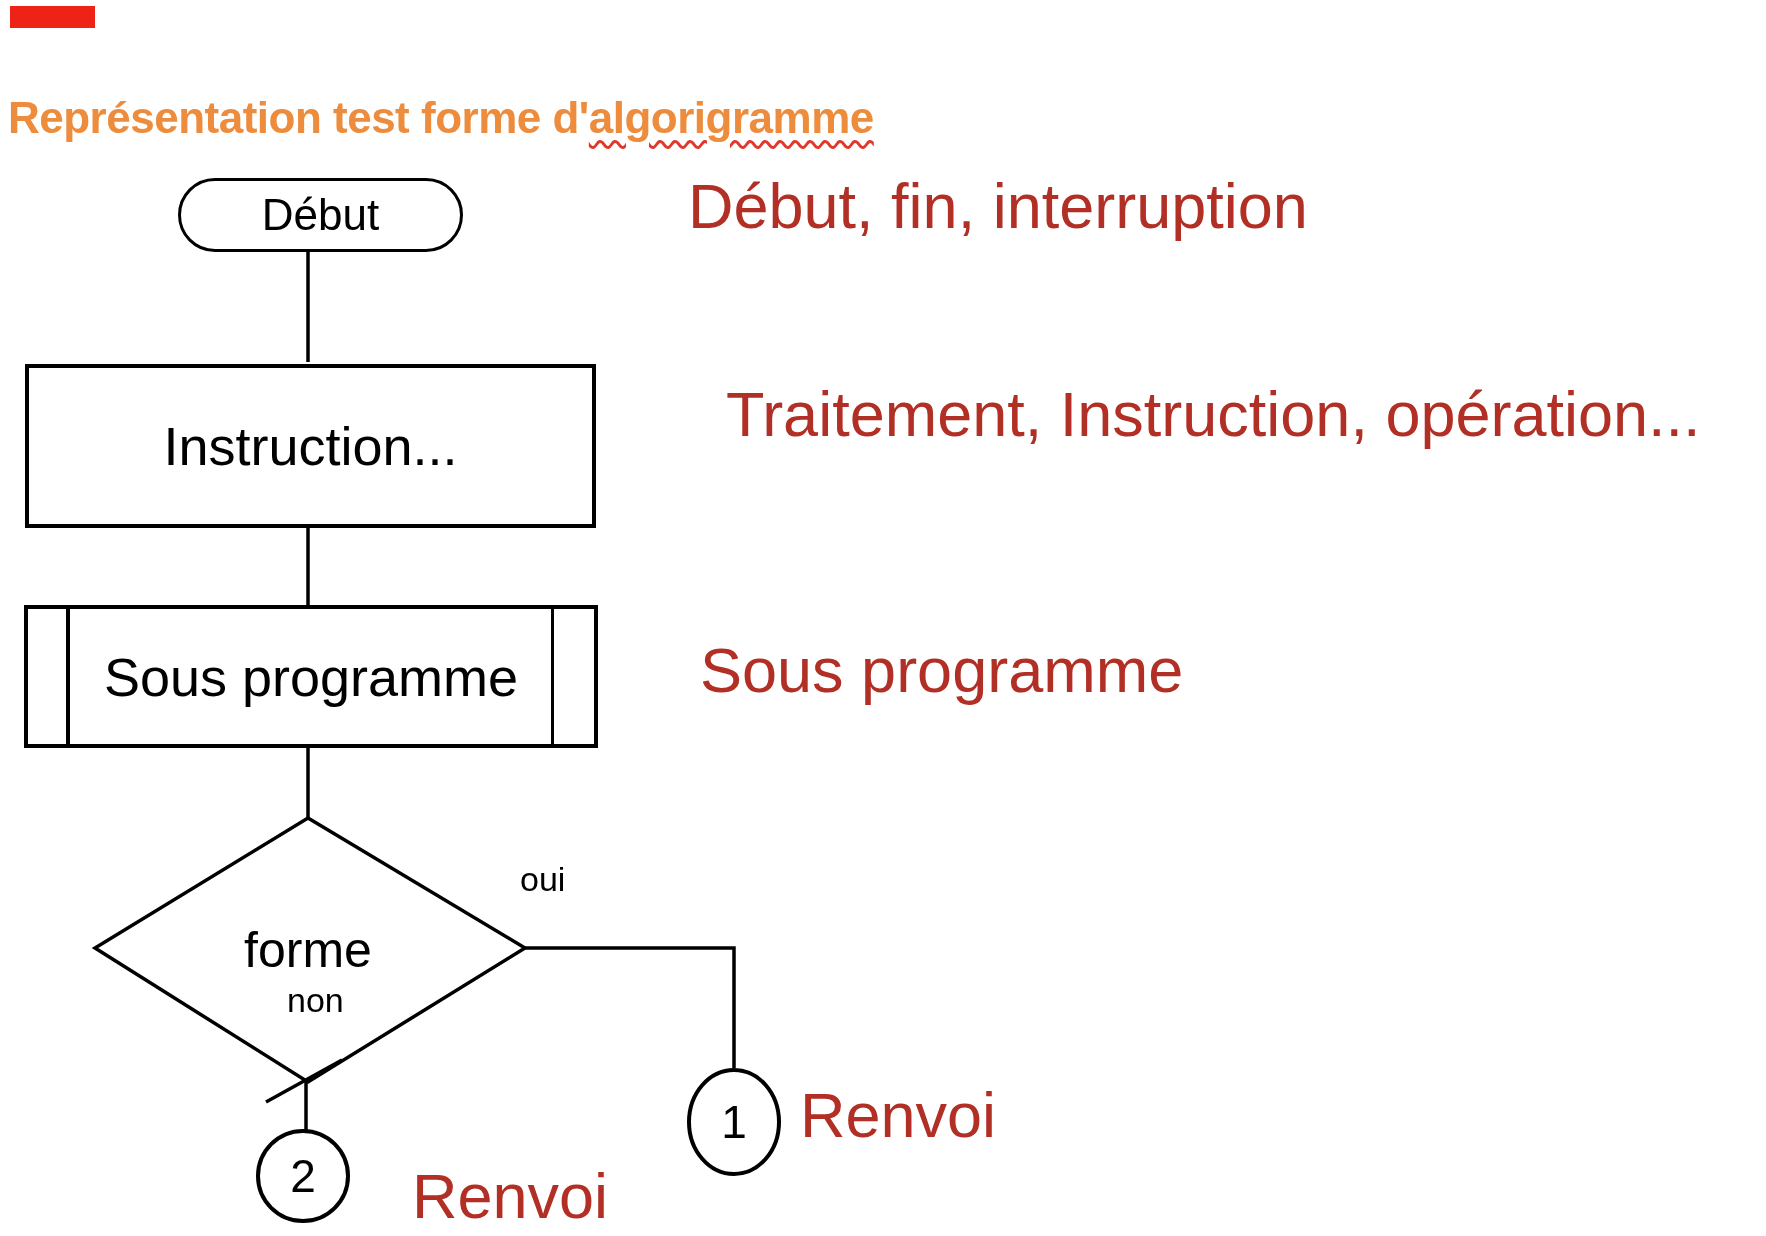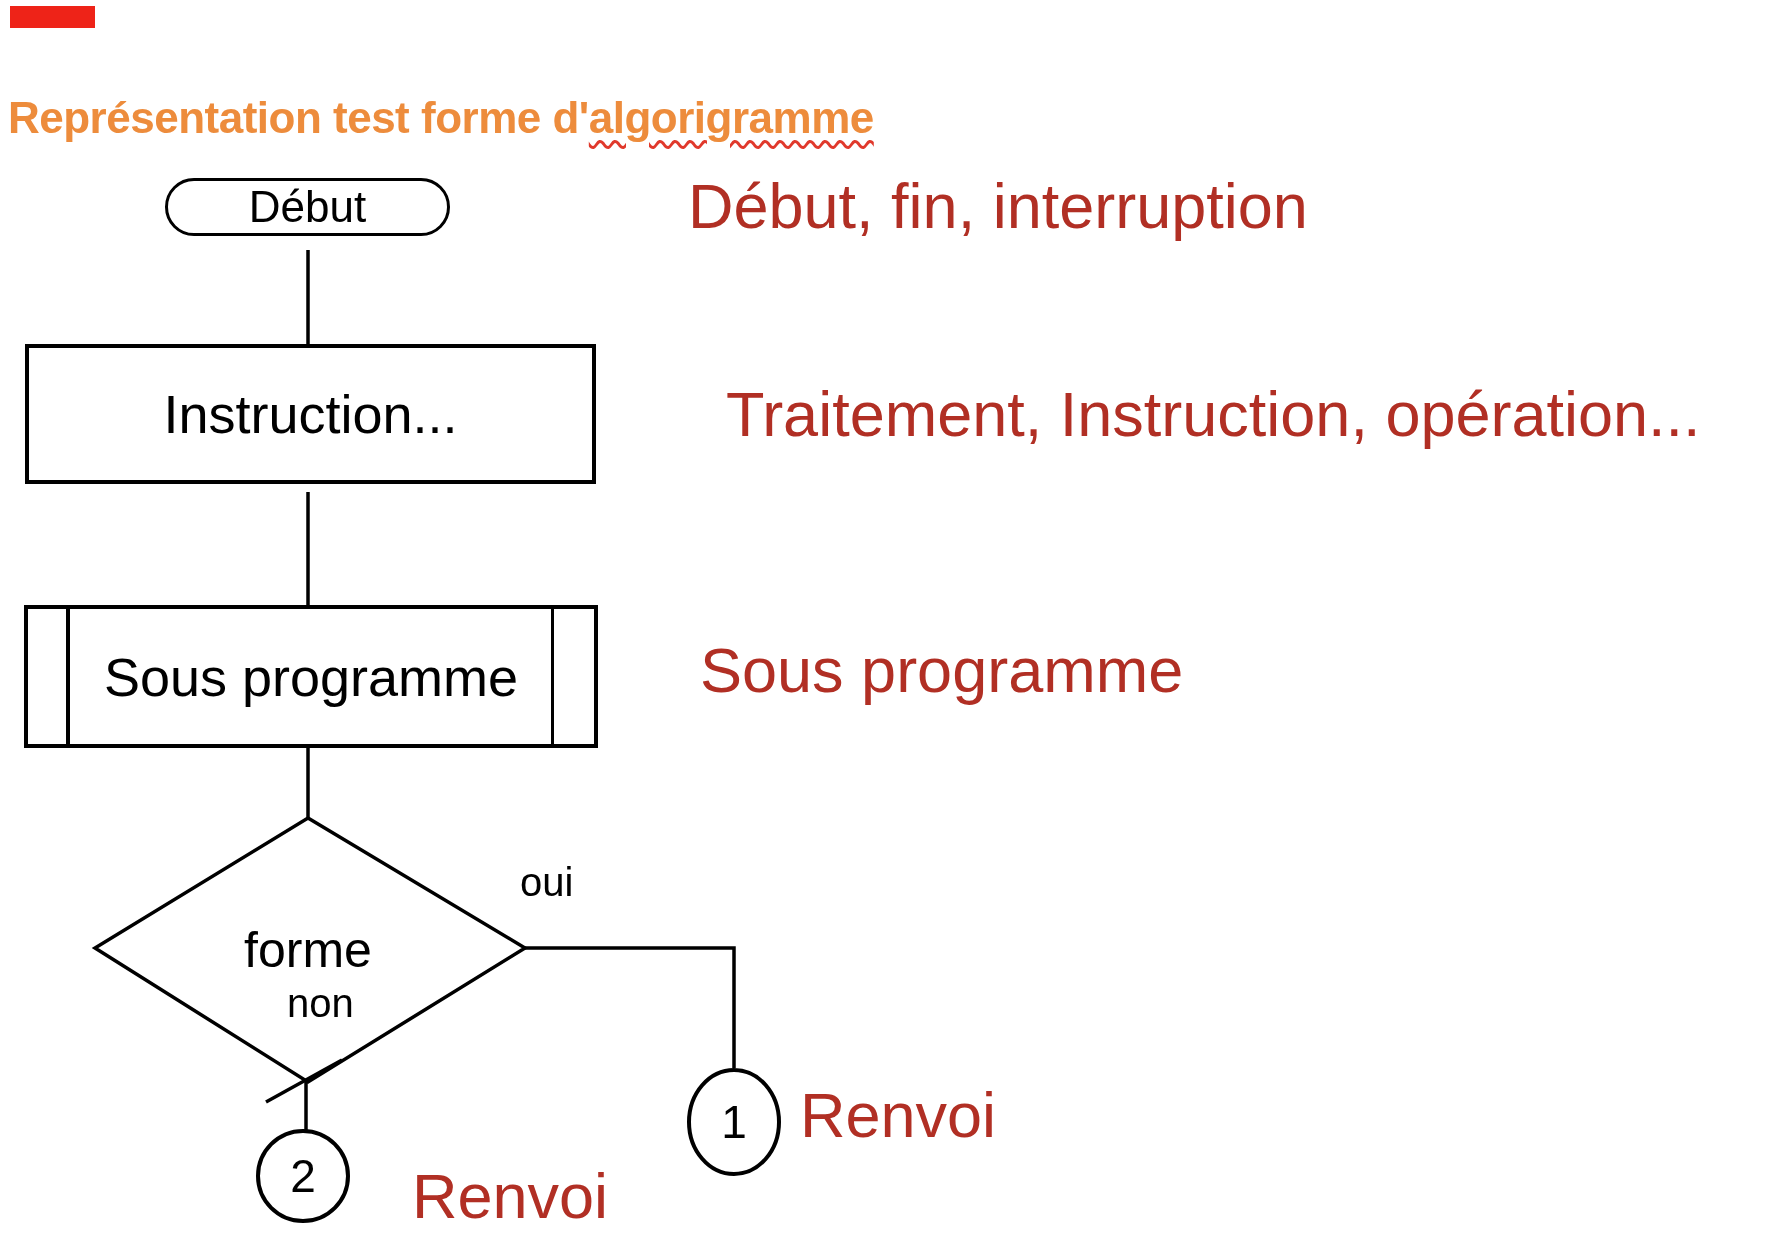--- a/index.html
+++ b/index.html
@@ -17,29 +17,29 @@
         text-decoration-line:underline;text-decoration-style:wavy;
         text-decoration-color:#e0392c;text-decoration-thickness:2.5px;
         text-underline-offset:7px;text-align:center;}
 
   
   .wires{position:absolute;left:0;top:0;width:1766px;height:1236px;}
 
   
   .node{position:absolute;display:flex;align-items:center;justify-content:center;
         color:#000;background:#fff;box-sizing:border-box;}
-  .terminator{left:165px;top:178px;width:285px;height:58px;border:3.5px solid #000;
+  .terminator{left:178px;top:178px;width:285px;height:74px;border:3.5px solid #000;
               border-radius:37px;font-size:44px;}
-  .process{left:25px;top:344px;width:571px;height:140px;border:4px solid #000;font-size:54px;}
+  .process{left:25px;top:364px;width:571px;height:164px;border:4px solid #000;font-size:54px;}
   .subroutine{left:24px;top:605px;width:574px;height:143px;border:4px solid #000;font-size:54px;}
   .subroutine .bar{position:absolute;top:0;bottom:0;width:3.5px;background:#000;}
   .subroutine .bar.left{left:38px;}
   .subroutine .bar.right{right:40px;}
 
-  .float-label{position:absolute;color:#000;font-size:40px;line-height:1;white-space:nowrap;}
+  .float-label{position:absolute;color:#000;font-size:34px;line-height:1;white-space:nowrap;}
   .decision-label{position:absolute;left:308px;top:950px;transform:translate(-50%,-50%);
                   font-size:50px;color:#000;}
   .label-oui{left:520px;top:862px;}
   .label-non{left:287px;top:983px;}
 
   .conn-num{position:absolute;transform:translate(-50%,-50%);font-size:46px;color:#000;line-height:1;}
   .conn-num.n1{left:734px;top:1122px;}
   .conn-num.n2{left:303px;top:1176px;}
 
   

